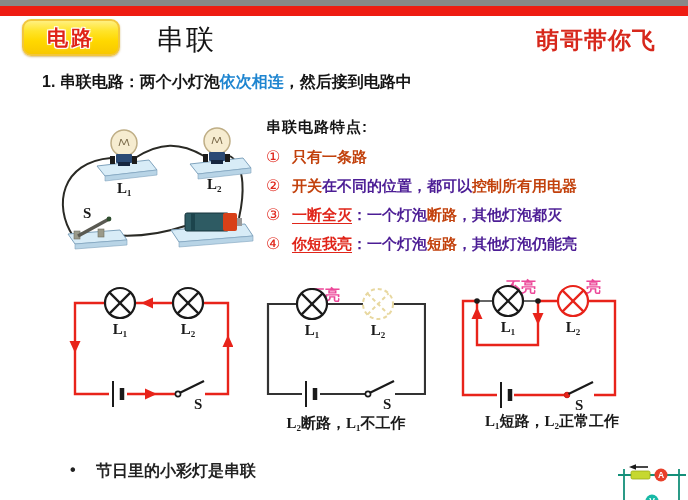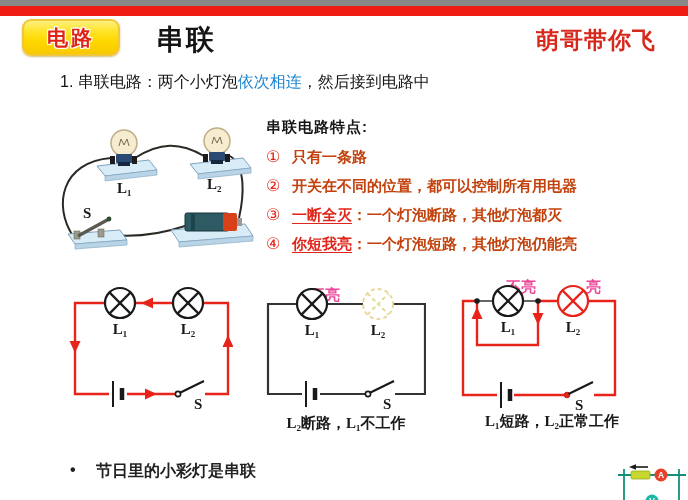--- a/index.html
+++ b/index.html
@@ -15,35 +15,35 @@
     position:absolute; left:22px; top:13px; width:98px; height:37px;
     background:linear-gradient(180deg,#fff080 0%, #ffe42a 30%, #ffd800 60%, #f8c800 100%);
     border:2px solid #f2c63c; border-radius:9px;
     display:flex; align-items:center; justify-content:center;
     box-shadow:0 1px 2px rgba(180,130,0,.5);
   }
   .badge span {
     font-size:21px; font-weight:bold; color:#e02318; letter-spacing:3px;
     text-shadow:-1px -1px 0 #fff, 1px -1px 0 #fff, -1px 1px 0 #fff, 1px 1px 0 #fff, 0 0 3px #fff;
   }
-  .page-title { position:absolute; left:156px; top:15px; font-size:28px; font-weight:bold; color:#151515; letter-spacing:2px; }
+  .page-title { position:absolute; left:156px; top:15px; font-size:28px; font-weight:normal; color:#151515; letter-spacing:2px; }
   .brand { position:absolute; right:32px; top:19px; font-family:"Liberation Serif", serif; font-size:23px; font-weight:bold; color:#d7281c; letter-spacing:1px; }
 
   
-  .intro { position:absolute; left:60px; top:66px; font-size:16px; font-weight:normal; color:#151515; }
+  .intro { position:absolute; left:42px; top:66px; font-size:16px; font-weight:bold; color:#151515; }
   .intro .blue { color:#1e85d0; }
 
   
   .features { position:absolute; left:266px; top:112px; width:402px; }
   .features h3 { font-size:15px; font-weight:bold; color:#151515; letter-spacing:1px; }
   .feat-item { display:flex; margin-top:11px; font-size:15px; font-weight:bold; line-height:18px; }
   .feat-item .num { color:#e0251a; width:26px; flex:0 0 26px; font-weight:normal; font-size:16px; }
   .feat-item .red { color:#c2410c; }
   .feat-item .red-u { color:#e0251a; text-decoration:underline; text-underline-offset:3px; }
-  .feat-item .blk { color:#c2410c; }
+  .feat-item .blk { color:#4c1d95; }
 
   
   .photo { position:absolute; left:45px; top:100px; width:225px; height:160px; }
 
   
   .circ { position:absolute; }
   .circ .status { position:absolute; top:16px; width:56px; text-align:right; font-size:15px; font-weight:bold; color:#ec4899; }
   .circ .caption { position:absolute; width:100%; text-align:center; font-family:"Liberation Serif", serif; font-size:15px; font-weight:bold; color:#1a1a1a; }
   .lamp-label { font-family:"Liberation Serif", serif; font-size:15px; font-weight:600; fill:#1a1a1a; }
 

